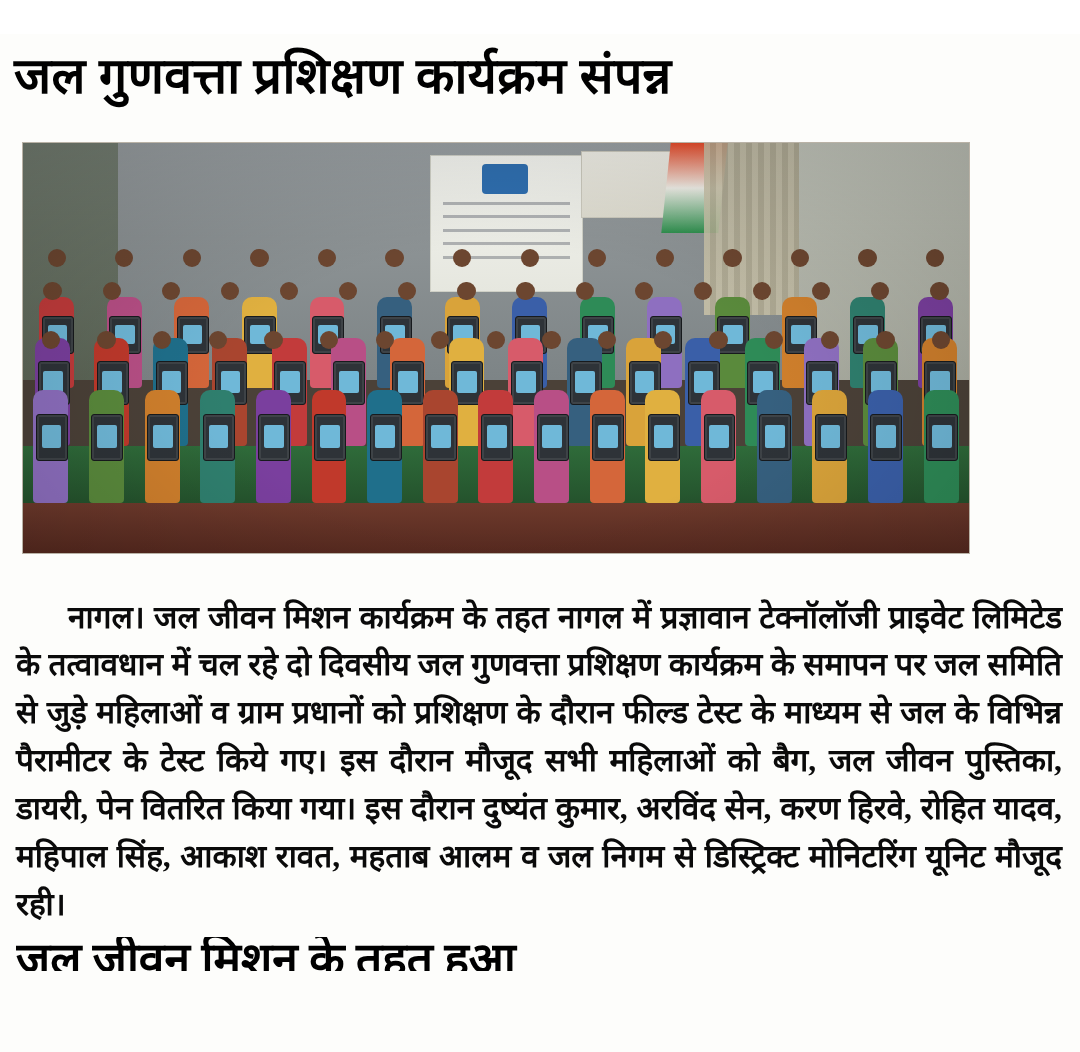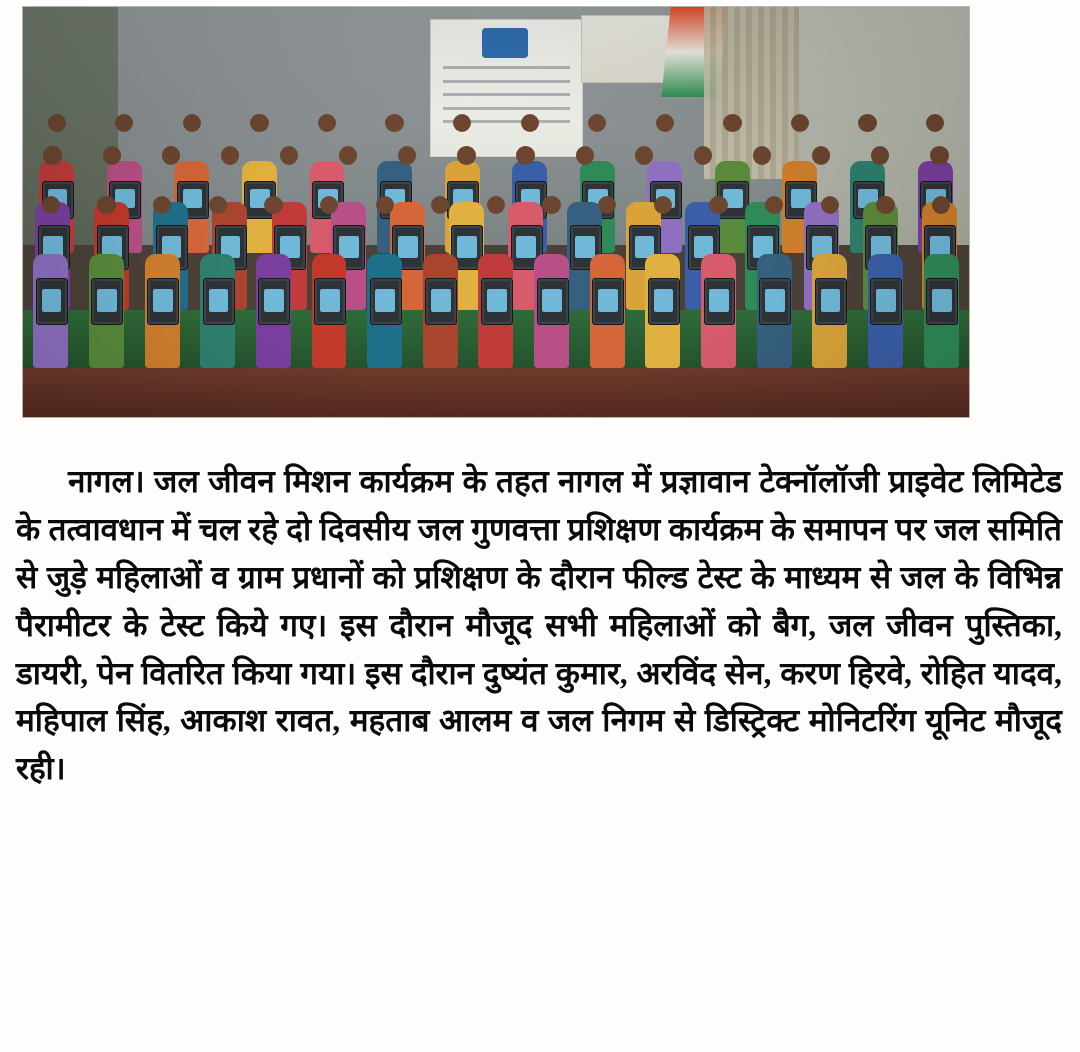--- a/index.html
+++ b/index.html
@@ -181,20 +181,21 @@
     overflow: hidden;
     height: 34px;
     line-height: 1.0;
   }
 </style>
 </head>
 <body>
 
 <div class="clipping">
 
+  <h1 class="headline">जल गुणवत्ता प्रशिक्षण कार्यक्रम संपन्न</h1>
 
   <div class="photo-wrap" aria-label="समूह फोटो - प्रशिक्षण कार्यक्रम में महिलाएं जल परीक्षण किट के साथ">
     <div class="ph-wall"></div>
     <div class="ph-wall-panelL"></div>
     <div class="ph-wall-panelR"></div>
 
     <div class="ph-banner">
       <div class="ph-banner-logo"></div>
       <div class="bl" style="top:34%"></div>
       <div class="bl" style="top:44%"></div>
@@ -451,14 +452,15 @@
         </div>
       </div>
 
     <div class="shadow-overlay"></div>
   </div>
 
   <p class="article">
     <span class="indent"></span><span>नागल।</span><span> जल जीवन मिशन कार्यक्रम के तहत नागल में प्रज्ञावान टेक्नॉलॉजी प्राइवेट लिमिटेड के तत्वावधान में चल रहे दो दिवसीय जल गुणवत्ता प्रशिक्षण कार्यक्रम के समापन पर जल समिति से जुड़े महिलाओं व ग्राम प्रधानों को प्रशिक्षण के दौरान फील्ड टेस्ट के माध्यम से जल के विभिन्न पैरामीटर के टेस्ट किये गए। इस दौरान मौजूद सभी महिलाओं को बैग, जल जीवन पुस्तिका, डायरी, पेन वितरित किया गया। इस दौरान दुष्यंत कुमार, अरविंद सेन, करण हिरवे, रोहित यादव, महिपाल सिंह, आकाश रावत, महताब आलम व जल निगम से डिस्ट्रिक्ट मोनिटरिंग यूनिट मौजूद रही।</span>
   </p>
 
+  <div class="teaser">जल जीवन मिशन के तहत हुआ</div>
 
 </div>
 
 </body></html>

